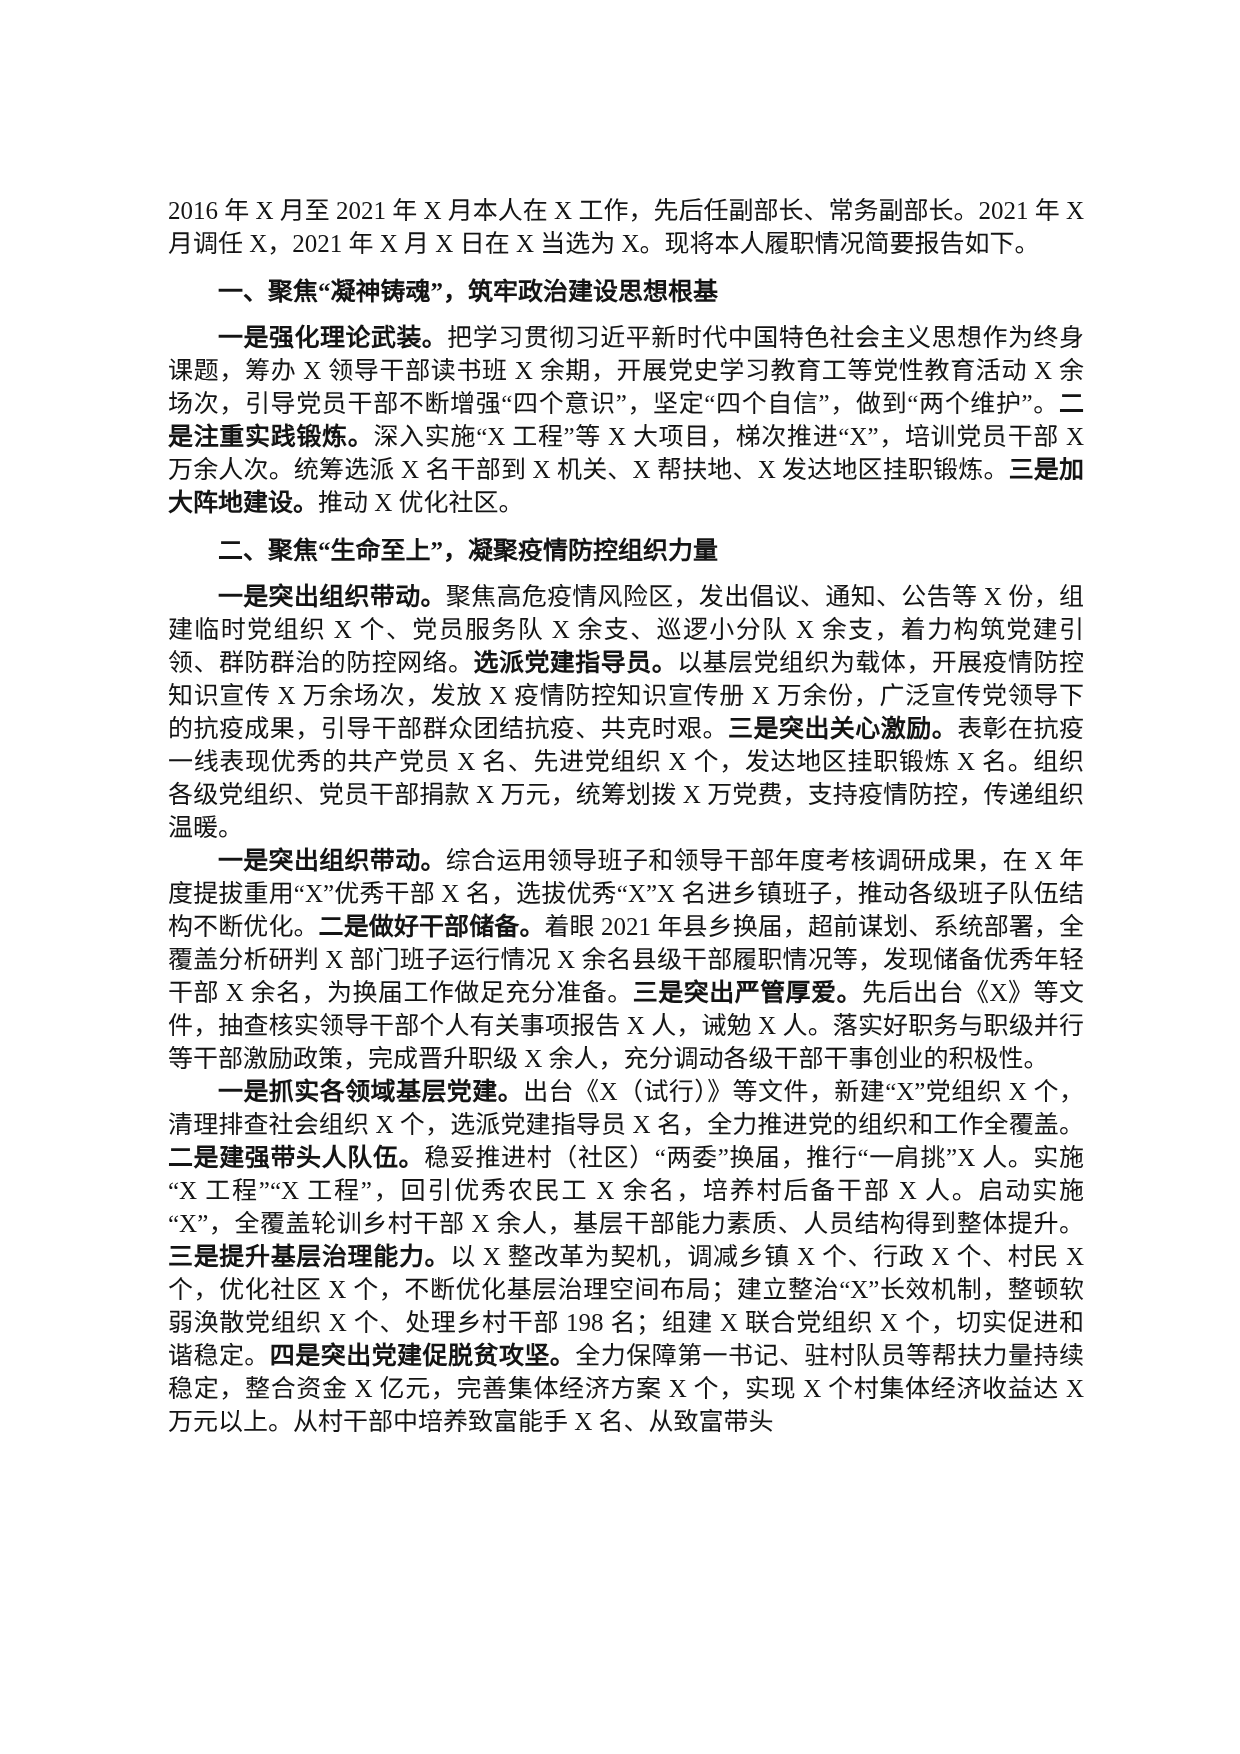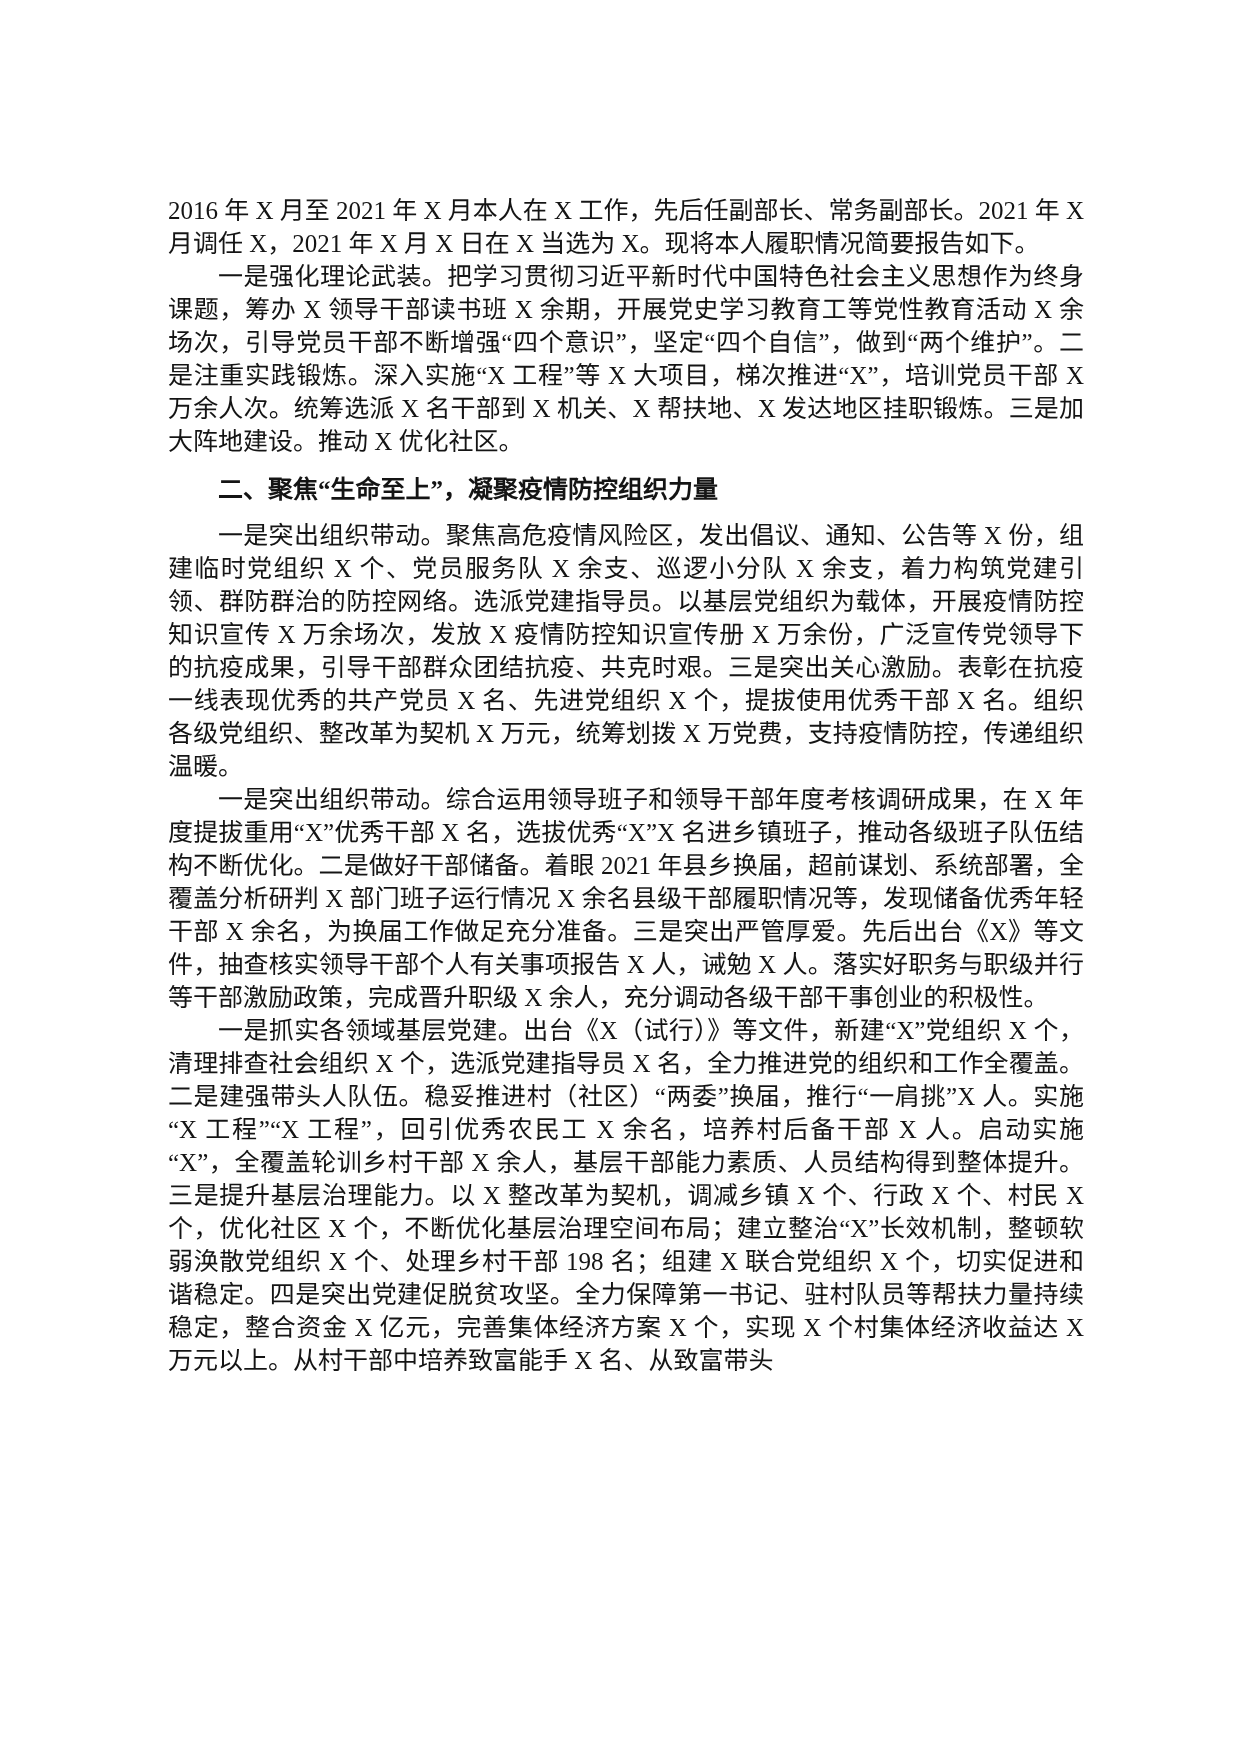--- a/index.html
+++ b/index.html
@@ -28,29 +28,30 @@
   }
   .para.no-indent { text-indent: 0; }
   .sec-heading {
     font-size: 25px;
     line-height: 33px;
     font-weight: bold;
     margin: 15px 0 13px 0;
     text-indent: 2em;
     text-align: left;
   }
-  .para b { font-weight: normal; }
+  .para b { font-weight: bold; }
 </style>
 </head>
 <body>
 
 <div class="page">
   <div class="content">
     <p class="para no-indent">2016 年 X 月至 2021 年 X 月本人在 X 工作，先后任副部长、常务副部长。2021 年 X 月调任 X，2021 年 X 月 X 日在 X 当选为 X。现将本人履职情况简要报告如下。</p>
     <div>
+        <h2 class="sec-heading">一、聚焦“凝神铸魂”，筑牢政治建设思想根基</h2>
         <p class="para"><b>一是强化理论武装。</b><span>把学习贯彻习近平新时代中国特色社会主义思想作为终身课题，筹办 X 领导干部读书班 X 余期，开展党史学习教育工等党性教育活动 X 余场次，引导党员干部不断增强“四个意识”，坚定“四个自信”，做到“两个维护”。</span><b>二是注重实践锻炼。</b><span>深入实施“X 工程”等 X 大项目，梯次推进“X”，培训党员干部 X 万余人次。统筹选派 X 名干部到 X 机关、X 帮扶地、X 发达地区挂职锻炼。</span><b>三是加大阵地建设。</b><span>推动 X 优化社区。</span></p>
         <h2 class="sec-heading">二、聚焦“生命至上”，凝聚疫情防控组织力量</h2>
-        <p class="para"><b>一是突出组织带动。</b><span>聚焦高危疫情风险区，发出倡议、通知、公告等 X 份，组建临时党组织 X 个、党员服务队 X 余支、巡逻小分队 X 余支，着力构筑党建引领、群防群治的防控网络。</span><b>选派党建指导员。</b><span>以基层党组织为载体，开展疫情防控知识宣传 X 万余场次，发放 X 疫情防控知识宣传册 X 万余份，广泛宣传党领导下的抗疫成果，引导干部群众团结抗疫、共克时艰。</span><b>三是突出关心激励。</b><span>表彰在抗疫一线表现优秀的共产党员 X 名、先进党组织 X 个，提拔使用优秀干部 X 名。组织各级党组织、整改革为契机 X 万元，统筹划拨 X 万党费，支持疫情防控，传递组织温暖。</span></p>
+        <p class="para"><b>一是突出组织带动。</b><span>聚焦高危疫情风险区，发出倡议、通知、公告等 X 份，组建临时党组织 X 个、党员服务队 X 余支、巡逻小分队 X 余支，着力构筑党建引领、群防群治的防控网络。</span><b>选派党建指导员。</b><span>以基层党组织为载体，开展疫情防控知识宣传 X 万余场次，发放 X 疫情防控知识宣传册 X 万余份，广泛宣传党领导下的抗疫成果，引导干部群众团结抗疫、共克时艰。</span><b>三是突出关心激励。</b><span>表彰在抗疫一线表现优秀的共产党员 X 名、先进党组织 X 个，发达地区挂职锻炼 X 名。组织各级党组织、党员干部捐款 X 万元，统筹划拨 X 万党费，支持疫情防控，传递组织温暖。</span></p>
         <p class="para"><b>一是突出组织带动。</b><span>综合运用领导班子和领导干部年度考核调研成果，在 X 年度提拔重用“X”优秀干部 X 名，选拔优秀“X”X 名进乡镇班子，推动各级班子队伍结构不断优化。</span><b>二是做好干部储备。</b><span>着眼 2021 年县乡换届，超前谋划、系统部署，全覆盖分析研判 X 部门班子运行情况 X 余名县级干部履职情况等，发现储备优秀年轻干部 X 余名，为换届工作做足充分准备。</span><b>三是突出严管厚爱。</b><span>先后出台《X》等文件，抽查核实领导干部个人有关事项报告 X 人，诫勉 X 人。落实好职务与职级并行等干部激励政策，完成晋升职级 X 余人，充分调动各级干部干事创业的积极性。</span></p>
         <p class="para"><b>一是抓实各领域基层党建。</b><span>出台《X（试行）》等文件，新建“X”党组织 X 个，清理排查社会组织 X 个，选派党建指导员 X 名，全力推进党的组织和工作全覆盖。</span><b>二是建强带头人队伍。</b><span>稳妥推进村（社区）“两委”换届，推行“一肩挑”X 人。实施“X 工程”“X 工程”，回引优秀农民工 X 余名，培养村后备干部 X 人。启动实施“X”，全覆盖轮训乡村干部 X 余人，基层干部能力素质、人员结构得到整体提升。</span><b>三是提升基层治理能力。</b><span>以 X 整改革为契机，调减乡镇 X 个、行政 X 个、村民 X 个，优化社区 X 个，不断优化基层治理空间布局；建立整治“X”长效机制，整顿软弱涣散党组织 X 个、处理乡村干部 198 名；组建 X 联合党组织 X 个，切实促进和谐稳定。</span><b>四是突出党建促脱贫攻坚。</b><span>全力保障第一书记、驻村队员等帮扶力量持续稳定，整合资金 X 亿元，完善集体经济方案 X 个，实现 X 个村集体经济收益达 X 万元以上。从村干部中培养致富能手 X 名、从致富带头</span></p>
       </div>
   </div>
 </div>
 
 </body></html>

